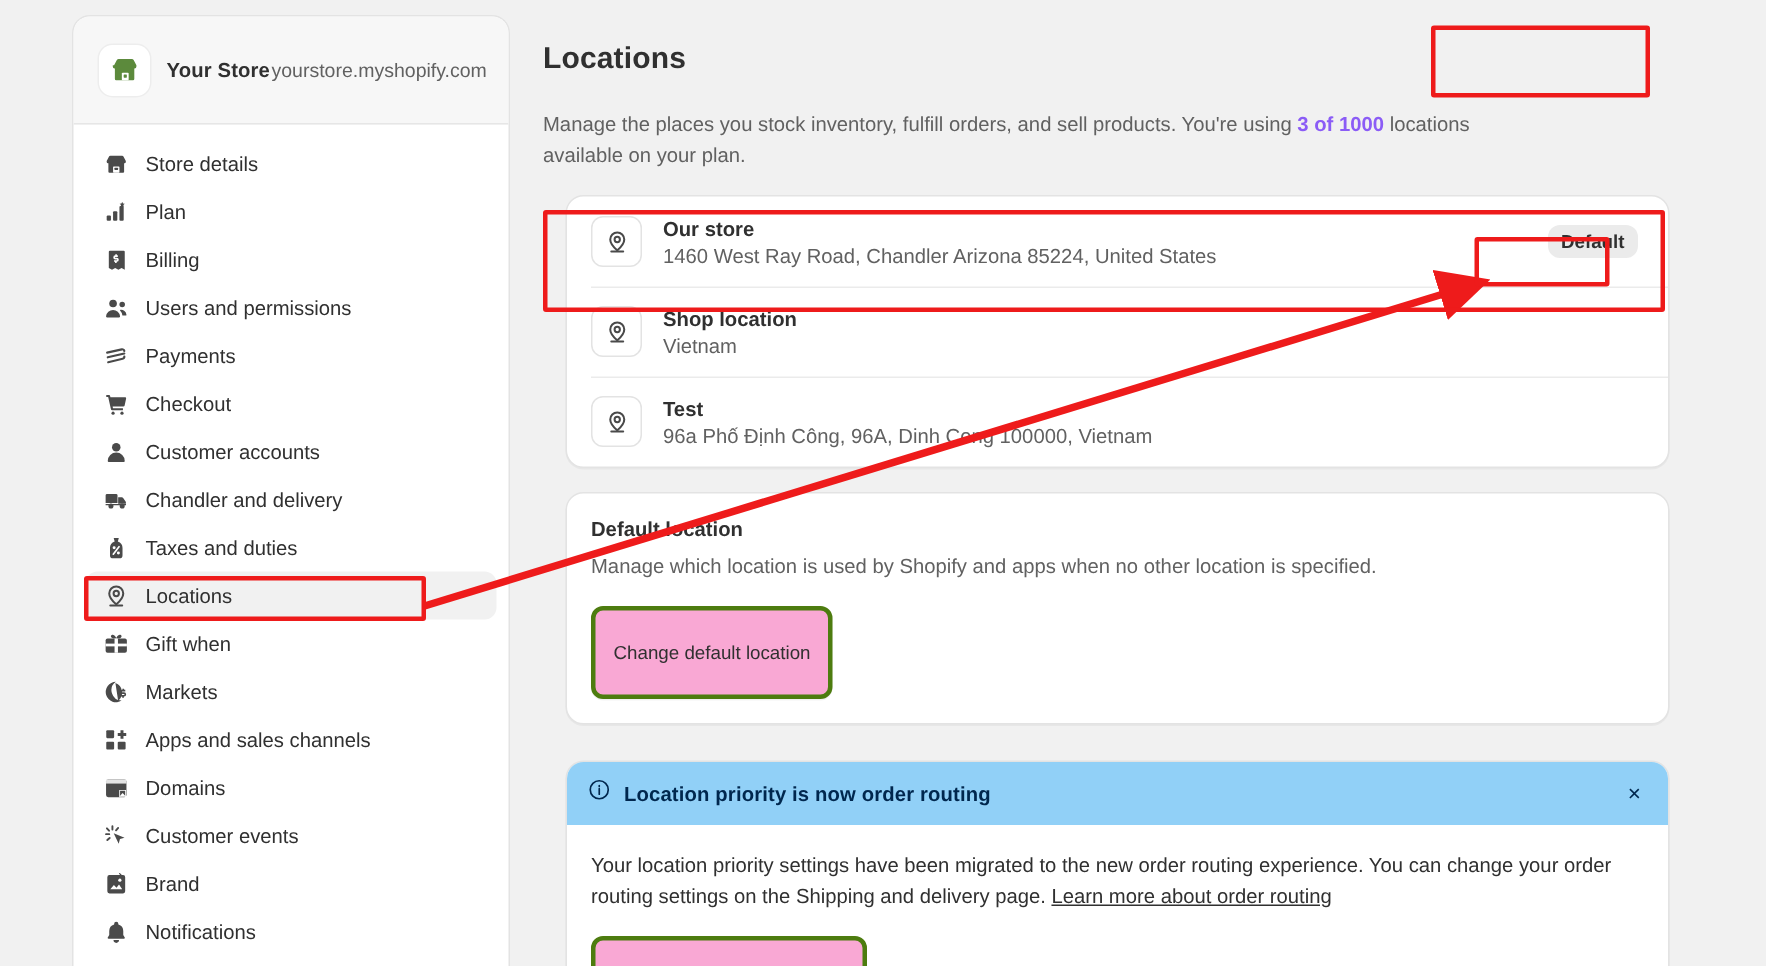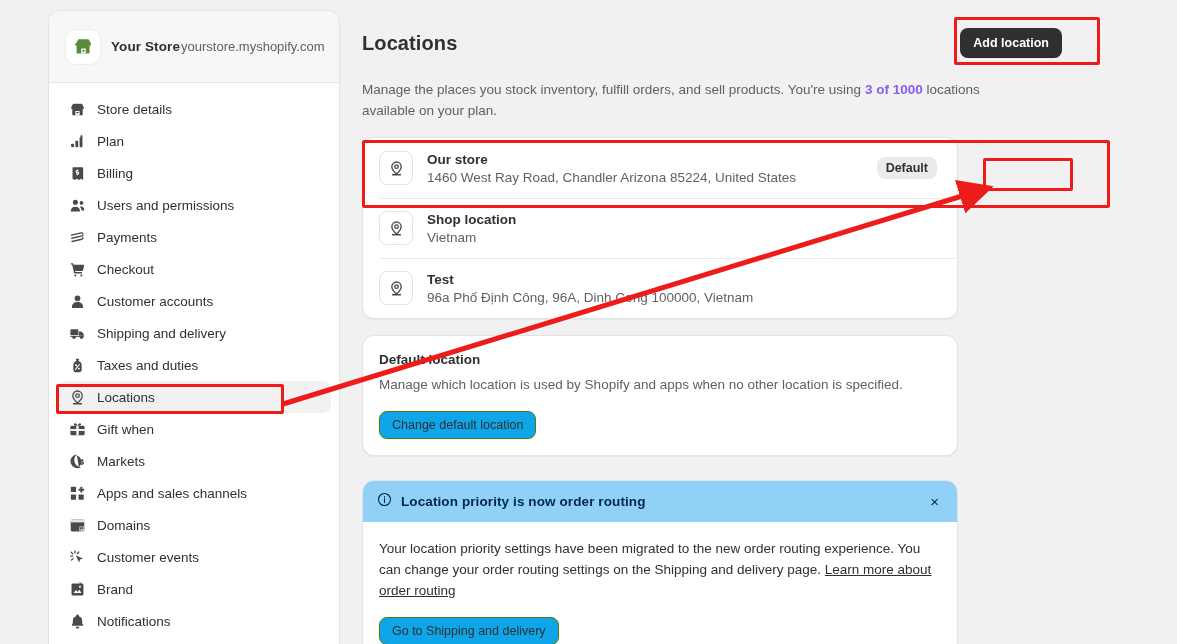--- a/index.html
+++ b/index.html
@@ -75,22 +75,23 @@
     width: 655px;
     font-size: 13.5px; line-height: 21px; color: #616161;
   }
   .page-desc b { color: #8b5cf6; font-weight: 700; margin-top: 24px; }
 
   .card {
     background: #ffffff;
     border: 1px solid #e3e3e3;
     border-radius: 12px;
     box-shadow: 0 1px 0 rgba(0,0,0,0.04);
-    width: 596px;
+    width: 736px;
     margin-top: 16px;
+    margin-left: 15px;
   }
 
   
   .loc-row {
     display: flex; align-items: center; gap: 14px;
     padding: 13px 16px;
     position: relative;
     cursor: pointer;
   }
   .loc-row + .loc-row::before {
@@ -113,24 +114,24 @@
     margin-right: 4px;
     font-weight: bold;
   }
 
   
   .sect { padding: 16px; }
   .sect-title { font-size: 13.5px; font-weight: 700; color: #303030; }
   .sect-body { font-size: 13.5px; color: #616161; margin-top: 8px; line-height: 20px; }
   .btn-secondary {
     margin-top: 16px;
-    background: #0ea5e9; color: #303030;
+    background: #f9a8d4; color: #303030;
     font-size: 12.5px; font-weight: 400;
-    border: 1px solid #4d7c0f; border-radius: 8px;
-    padding: 6px 12px; cursor: pointer;
+    border: 3px solid #4d7c0f; border-radius: 8px;
+    padding: 21px 12px; cursor: pointer;
     font-family: inherit;
     box-shadow: 0 1px 0 rgba(0,0,0,0.05);
   }
 
   
   .banner { margin-top: 24px; overflow: hidden; }
   .banner-head {
     background: #91d0f7;
     display: flex; align-items: center;
     padding: 11px 14px 11px 14px;
@@ -248,21 +249,21 @@
         <div class="nav-item">
           <span class="nav-ico">
             <svg width="17" height="17" viewBox="0 0 24 24" fill="#4a4a4a">
               <path d="M2 7.4a1.4 1.4 0 0 1 1.4-1.4h8.4a1.4 1.4 0 0 1 1.4 1.4v7.2H2z"></path>
               <path d="M13.8 9.2h3.4a1.6 1.6 0 0 1 1.3.7l2.3 3.3a1.6 1.6 0 0 1 .3.9v1.1h-7.3z"></path>
               <circle cx="7" cy="17.4" r="2.4"></circle>
               <circle cx="17.6" cy="17.4" r="2.4"></circle>
               <path d="M2 15.6h19.2v1.2H2z"></path>
             </svg>
           </span>
-          <span class="nav-label">Shipping and delivery</span>
+          <span class="nav-label">Chandler and delivery</span>
         </div>
         <div class="nav-item">
           <span class="nav-ico">
             <svg width="17" height="17" viewBox="0 0 24 24" fill="#4a4a4a">
               <path d="M9.6 2.4h4.8l-.9 3.2a6.4 6.4 0 0 1 4.4 6.1v6.8a3 3 0 0 1-3 3H9.1a3 3 0 0 1-3-3v-6.8a6.4 6.4 0 0 1 4.4-6.1z"></path>
               <path d="M14.6 10.6l-5.4 7" stroke="#fff" stroke-width="1.6" fill="none" stroke-linecap="round"></path>
               <circle cx="10" cy="11.6" r="1.4" fill="#fff"></circle>
               <circle cx="14" cy="16.4" r="1.4" fill="#fff"></circle>
             </svg>
           </span>
@@ -351,21 +352,20 @@
           </span>
           <span class="nav-label">Notifications</span>
         </div>
       </div>
   </div>
 
   <div class="main">
 
     <div class="page-head">
       <div class="page-title">Locations</div>
-      <button class="btn-primary">Add location</button>
     </div>
 
     <div class="page-desc">
       <span>Manage the places you stock inventory, fulfill orders, and sell products. You're using </span><b>3 of 1000</b><span> locations available on your plan.</span>
     </div>
 
     <div class="card" id="locations-card">
         <div class="loc-row">
           <div class="loc-pin">
             <svg width="17" height="17" viewBox="0 0 24 24" fill="none" stroke="#4a4a4a" stroke-width="1.9">

